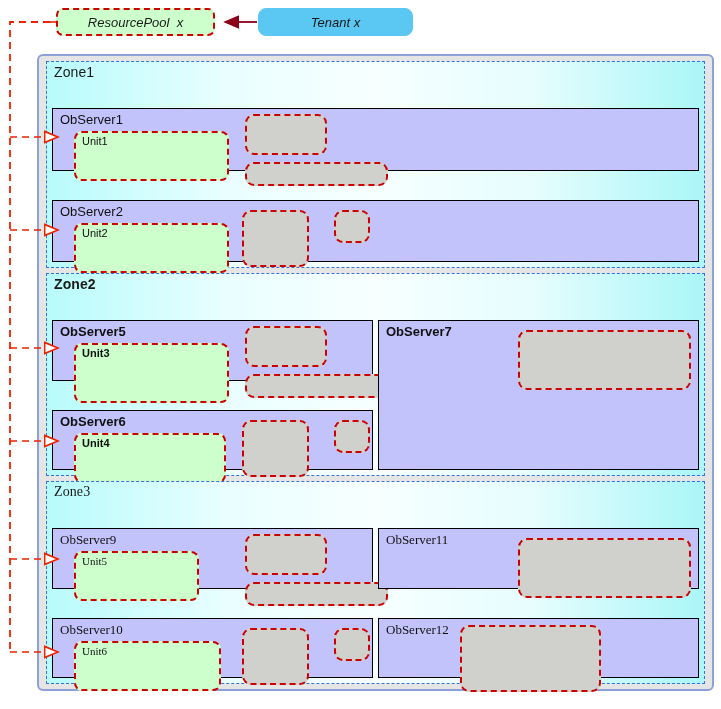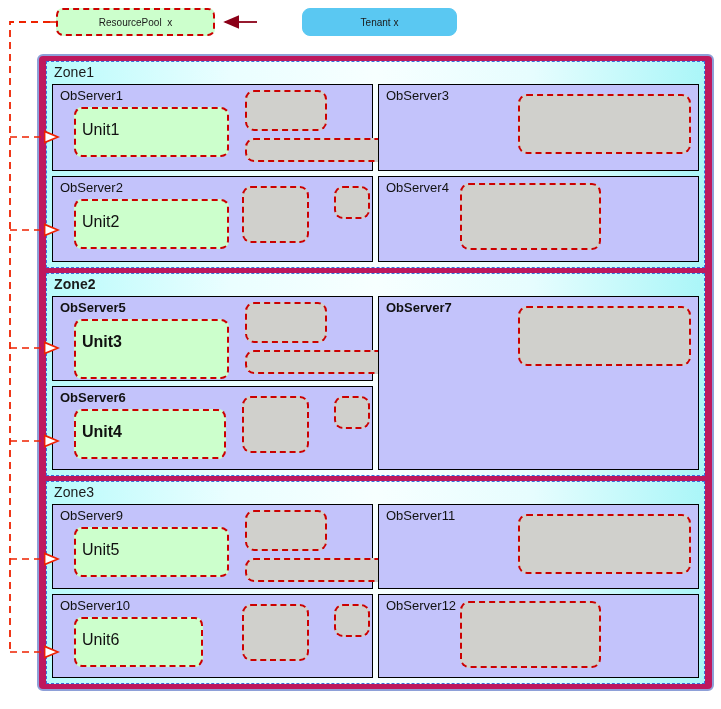--- a/index.html
+++ b/index.html
@@ -11,43 +11,43 @@
     overflow:hidden;
     -webkit-font-smoothing:antialiased;
   }
   #stage{position:absolute;left:0;top:0;width:721px;height:709px;}
 
   
   .toprow-box{
     position:absolute;
     box-sizing:border-box;
     display:flex;align-items:center;justify-content:center;
-    font-size:10px;color:#1a1a1a;
+    font-size:13px;color:#1a1a1a;
     white-space:pre;
+    font-style:italic;
   }
   #resourcepool-box{
     left:56px;top:8px;width:159px;height:28px;
     background:#ccffcc;
     border:2px dashed #cc0000;
     border-radius:7px;
   }
   #tenant-box{
     left:258px;top:8px;width:155px;height:28px;
     background:#5ac8f2;
     border:1px solid #5ac8f2;
     border-radius:8px;
-    margin-left:44px;
   }
 
   
   #cluster-frame{
     position:absolute;
     left:37px;top:54px;width:677px;height:637px;
     box-sizing:border-box;
-    background:#be185d;
+    background:#e5e5e5;
     border:2px solid #8ea0d8;
     border-radius:6px;
     padding:4px;
   }
 
   
   .zone{
     position:absolute;
     box-sizing:border-box;
     border:1px dashed #3b6fdd;
@@ -74,41 +74,42 @@
     gap:5px;
   }
 
   
   .observer{
     position:relative;
     flex:1;
     box-sizing:border-box;
     background:#c3c3fb;
     border:1px solid #000000;
+    margin-top:24px;
   }
   .observer-label{
     position:absolute;
     left:7px;top:3px;
     font-size:13px;
     color:#111;
     white-space:nowrap;
   }
 
   
   .unit{
     position:absolute;
     box-sizing:border-box;
     background:#ccffcc;
     border:2px dashed #cc0000;
     border-radius:8px;
   }
   .unit-label{
     position:absolute;
-    left:6px;top:12px;
-    font-size:16px;
+    left:6px;top:2px;
+    font-size:11px;
     color:#111;
     white-space:nowrap;
   }
 
   
   .block{
     position:absolute;
     box-sizing:border-box;
     background:#d0d0cc;
     border:2px dashed #cc0000;
@@ -161,33 +162,20 @@
           <div class="observer">
             <div class="observer-label">ObServer2</div>
             <div class="unit" style="left:21px;top:22px;width:155px;height:50px;">
               <div class="unit-label">Unit2</div>
             </div>
             <div class="block" style="left:189px;top:9px;width:67px;height:57px;"></div>
             <div class="block" style="left:281px;top:9px;width:36px;height:33px;"></div>
           </div>
 
         </div>
-        <div class="zone-col">
-
-          <div class="observer">
-            <div class="observer-label">ObServer3</div>
-            <div class="block" style="left:139px;top:9px;width:173px;height:60px;"></div>
-          </div>
-
-          <div class="observer">
-            <div class="observer-label">ObServer4</div>
-            <div class="block" style="left:81px;top:6px;width:141px;height:67px;"></div>
-          </div>
-
-        </div>
       </div>
     </div>
 
     <div class="zone" id="zone-2" style="left:7px;top:217px;width:659px;height:203px;font-weight:bold;">
       <div class="zone-label">Zone2</div>
       <div class="zone-body">
         <div class="zone-col">
 
           <div class="observer">
             <div class="observer-label">ObServer5</div>
@@ -213,37 +201,37 @@
           <div class="observer">
             <div class="observer-label">ObServer7</div>
             <div class="block" style="left:139px;top:9px;width:173px;height:60px;"></div>
           </div>
 
 
         </div>
       </div>
     </div>
 
-    <div class="zone" id="zone-3" style="left:7px;top:425px;width:659px;height:203px;">
+    <div class="zone" id="zone-3" style="left:7px;top:425px;width:659px;height:203px;font-family:Liberation Serif, serif;">
       <div class="zone-label">Zone3</div>
       <div class="zone-body">
         <div class="zone-col">
 
           <div class="observer">
             <div class="observer-label">ObServer9</div>
-            <div class="unit" style="left:21px;top:22px;width:155px;height:50px;text-align:right;">
+            <div class="unit" style="left:21px;top:22px;width:125px;height:50px;text-align:right;">
               <div class="unit-label">Unit5</div>
             </div>
             <div class="block" style="left:192px;top:5px;width:82px;height:41px;"></div>
             <div class="block" style="left:192px;top:53px;width:143px;height:24px;"></div>
           </div>
 
           <div class="observer">
             <div class="observer-label">ObServer10</div>
-            <div class="unit" style="left:21px;top:22px;width:129px;height:50px;padding-left:25px;">
+            <div class="unit" style="left:21px;top:22px;width:147px;height:50px;padding-left:25px;">
               <div class="unit-label">Unit6</div>
             </div>
             <div class="block" style="left:189px;top:9px;width:67px;height:57px;"></div>
             <div class="block" style="left:281px;top:9px;width:36px;height:33px;"></div>
           </div>
 
         </div>
         <div class="zone-col">
 
           <div class="observer">

